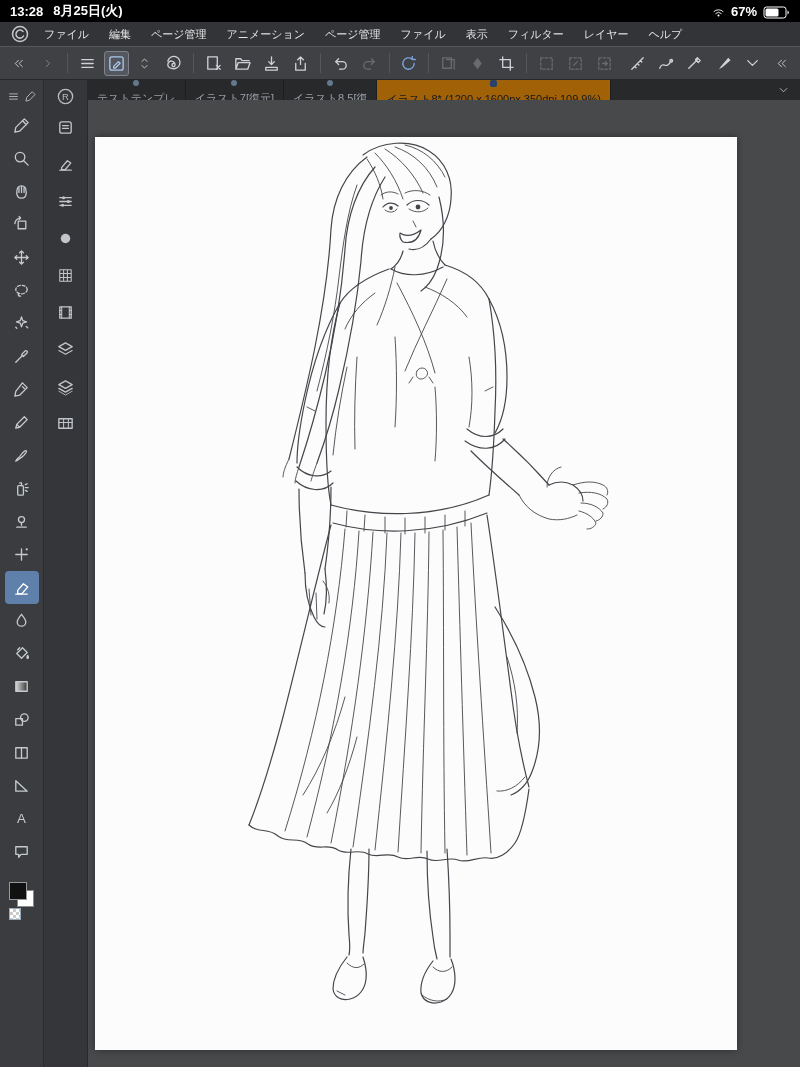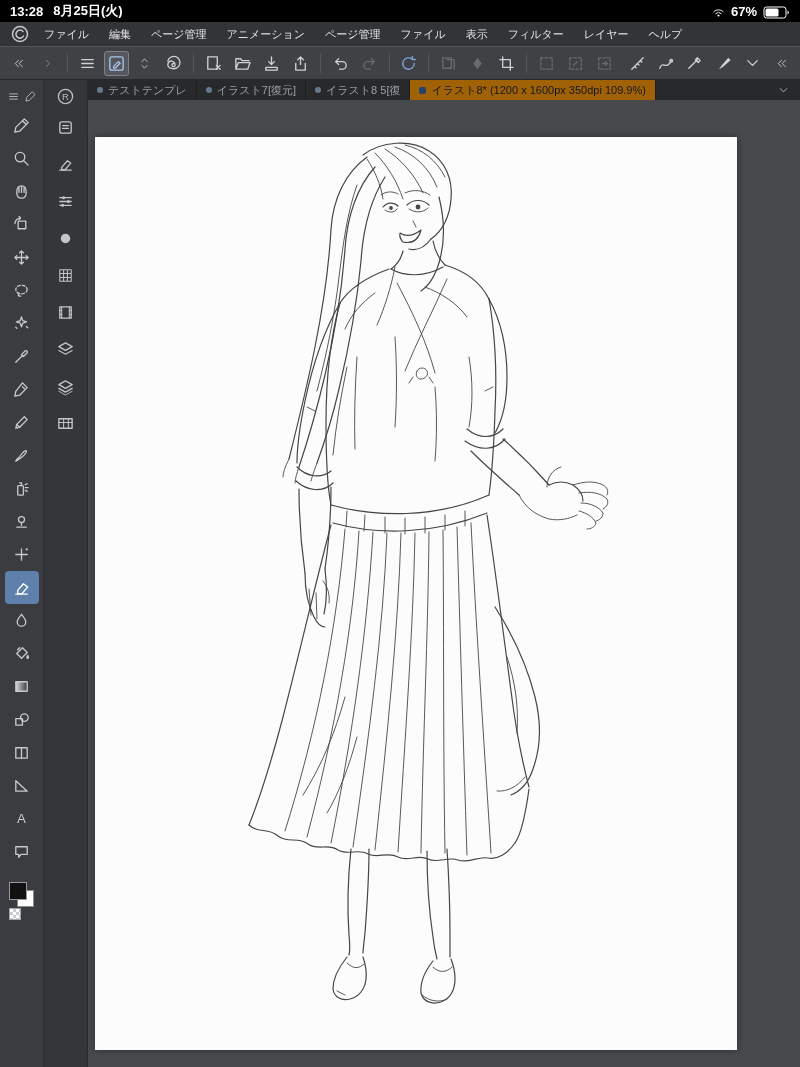--- a/index.html
+++ b/index.html
@@ -40,21 +40,21 @@
   .panelbtn { width:34px; height:37px; display:flex; align-items:center; justify-content:center; color:#c2c5c9; }
   .swatches { margin-top:14px; position:relative; width:30px; height:46px; }
   .sw-sub { position:absolute; left:10px; top:8px; width:17px; height:17px; background:#fff; border:1px solid #8a8a8a; }
   .sw-main { position:absolute; left:2px; top:0; width:18px; height:18px; background:#111; border:1px solid #999; }
   .sw-trans { position:absolute; left:2px; top:26px; width:12px; height:12px; border:1px solid #9ab; background:
       repeating-conic-gradient(#ccc 0% 25%, #fff 0% 50%) 0 0/6px 6px; }
 
   
   .content { flex:1; display:flex; flex-direction:column; min-width:0; }
   .tabbar { height:20px; background:#28292b; display:flex; align-items:stretch; color:#9aa0a8; font-size:11px; flex:0 0 auto; }
-  .tab { display:flex; align-items:center; gap:5px; padding:0 9px; border-right:1px solid #1d1e1f; white-space:nowrap; overflow:hidden; }
+  .tab { display:flex; align-items:center; gap:5px; padding:0 9px; border-right:1px solid #1d1e1f; white-space:nowrap; overflow:hidden;flex-direction:column; }
   .tab .dot { width:6px; height:6px; border-radius:50%; background:#667policy; background:#66788e; flex:0 0 auto; }
   .tab.selected { background:#a16207; color:#14181e; }
   .tab.selected .dot { background:#27436b; border-radius:2px; width:7px; height:7px; }
   .tab-chevron { margin-left:auto; display:flex; align-items:center; padding:0 10px; color:#b9bcc0; }
 
   .canvas-area { flex:1; position:relative; background:#48494b; }
   .page { position:absolute; left:7px; top:37px; width:642px; height:913px; background:#fcfcfc; box-shadow:0 0 7px rgba(0,0,0,0.4); }
   .drawing { width:100%; height:100%; display:block; }
   .sk { fill:none; stroke:#45464b; stroke-width:1.2; stroke-linecap:round; stroke-linejoin:round; }
   .sk2 { fill:none; stroke:#45464b; stroke-width:0.9; stroke-linecap:round; }

